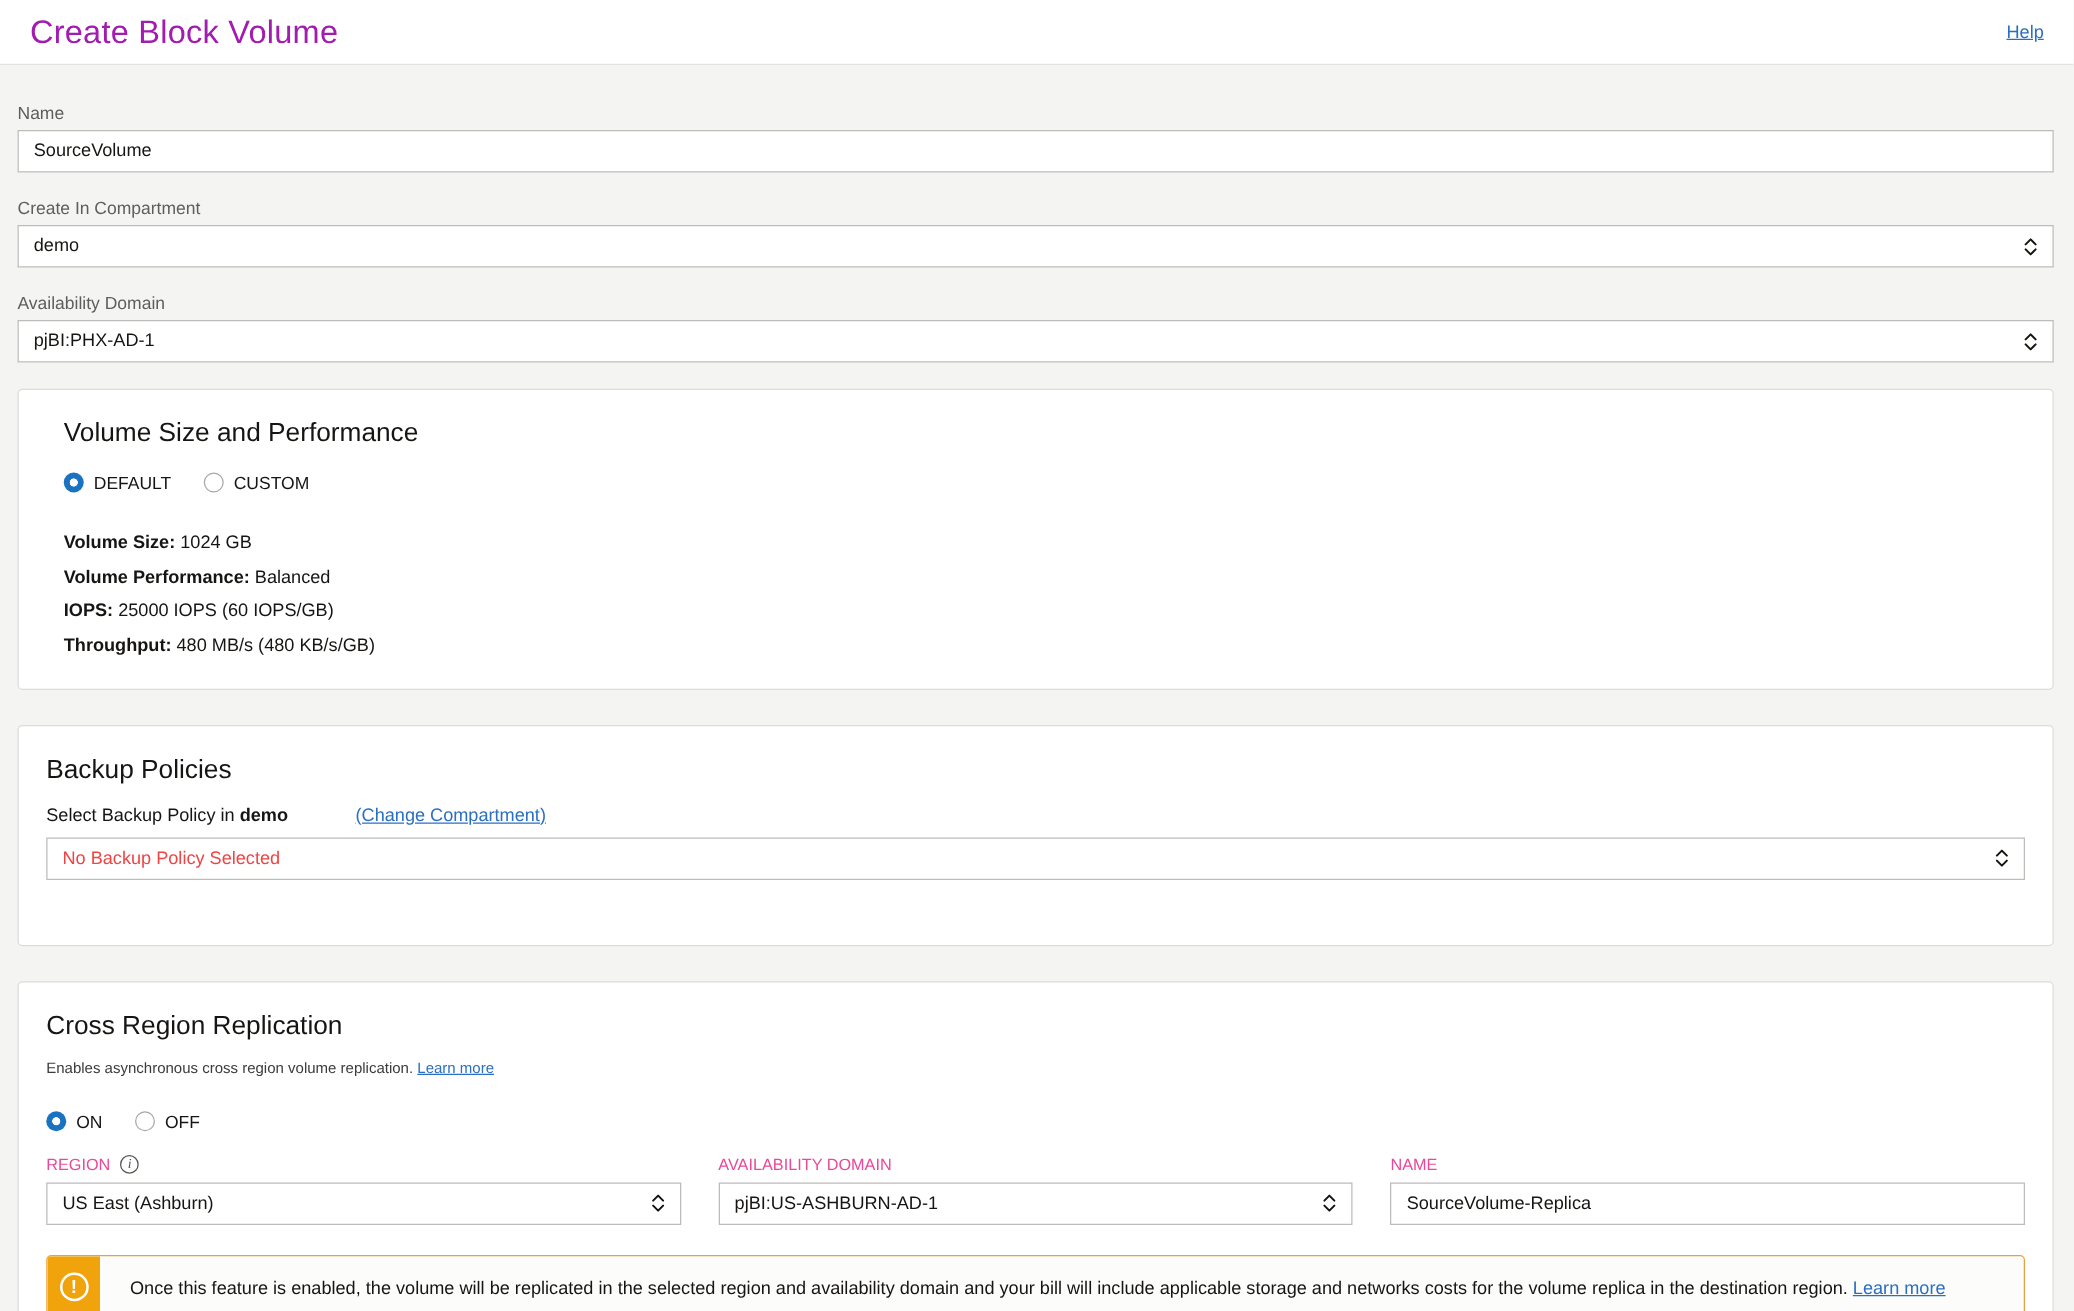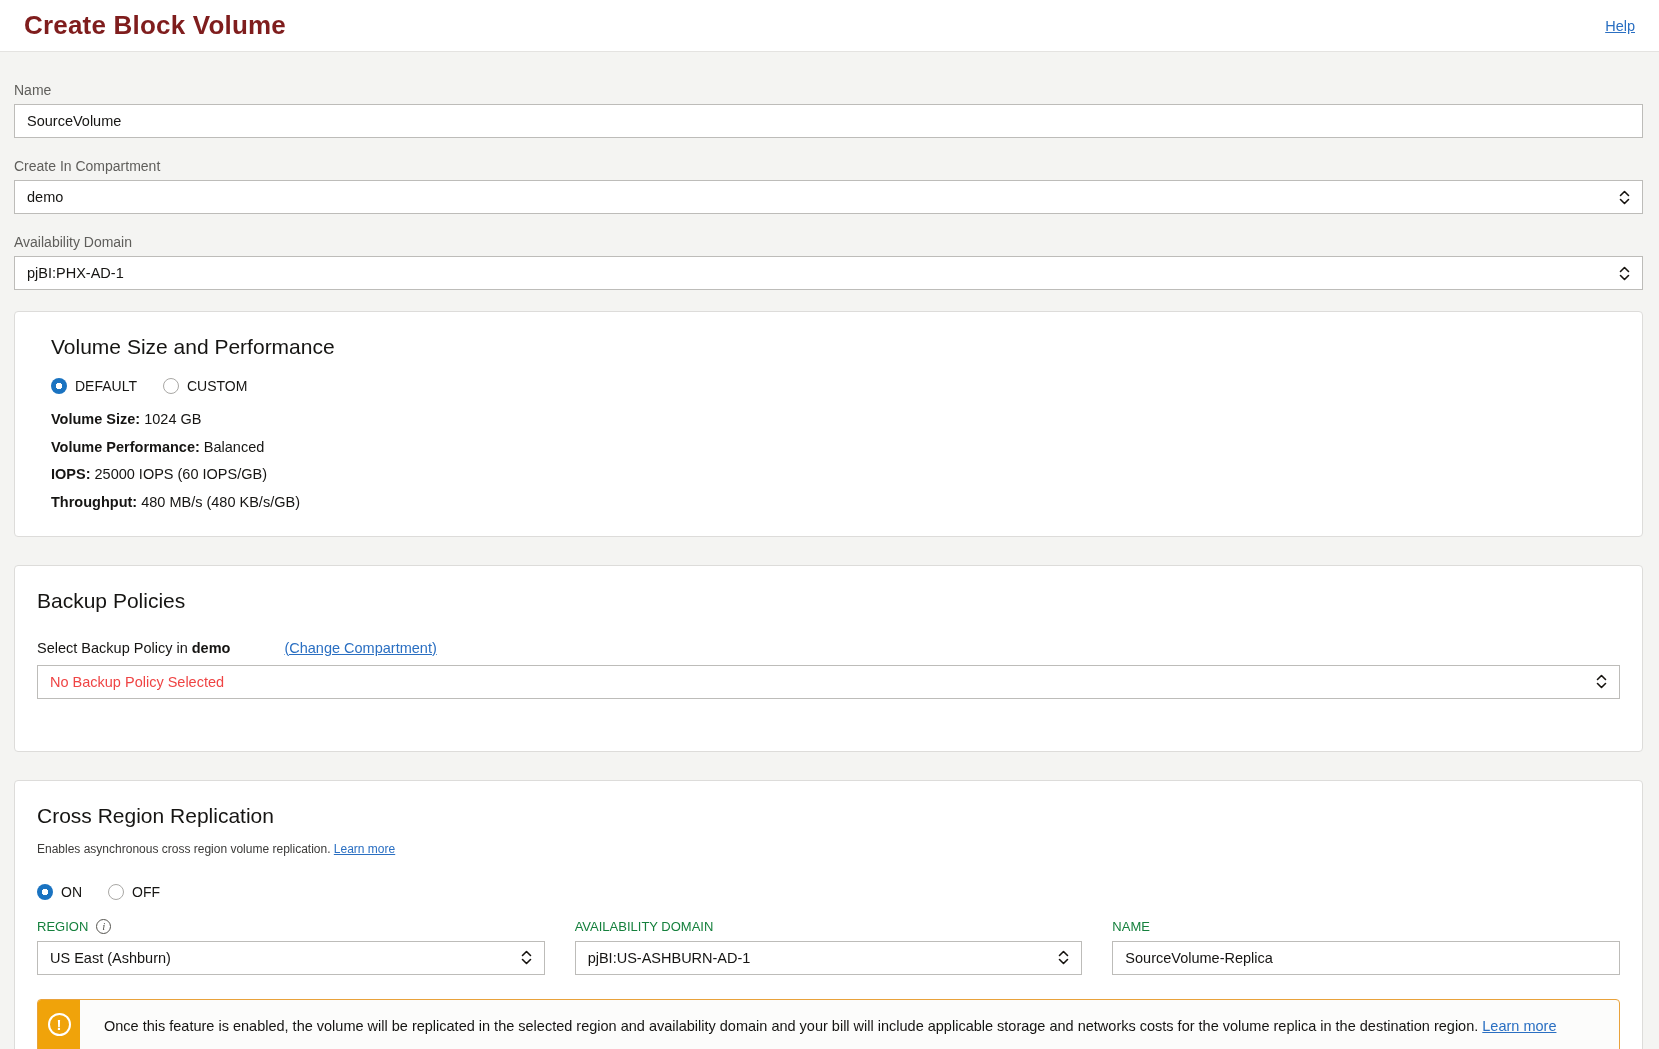--- a/index.html
+++ b/index.html
@@ -14,21 +14,21 @@
   
   .header {
     height: 52px;
     background: #ffffff;
     border-bottom: 1px solid #e4e3e1;
     display: flex;
     align-items: center;
     justify-content: space-between;
     padding: 0 24px;
   }
-  .page-title { font-size: 26px; font-weight: 700; color: #7f1d1d; letter-spacing: 0.2px; }
+  .page-title { font-size: 26px; font-weight: 400; color: #a21caf; letter-spacing: 0.2px; }
   .help-link { font-size: 14.5px; color: #2a6fc2; text-decoration: underline; cursor: pointer; }
 
   
   .content { padding: 30px 16px 0 14px; }
 
   .field-label { font-size: 14px; color: #5f5e5b; margin-bottom: 6px; }
   .helper-text { font-size: 12px; color: #6e6d6a; margin-top: 6px; }
 
   .text-input, .select-box {
     height: 34px;
@@ -69,44 +69,44 @@
     width: 16px; height: 16px; border-radius: 50%;
     background: #ffffff; border: 1px solid #a9a8a5; flex: none;
   }
   .radio-circle.checked {
     border: none;
     background: radial-gradient(circle, #ffffff 0 3px, #1a73c1 3.5px);
   }
   .radio-label { font-size: 14px; margin-left: 8px; color: #161513; }
 
   
-  .detail-lines { margin-top: 17px; }
+  .detail-lines { margin-top: 32px; }
   .detail-line { font-size: 14.5px; line-height: 16px; margin-bottom: 11.5px; }
   .detail-line:last-child { margin-bottom: 0; }
   .detail-label { font-weight: bold; }
 
   
-  .backup-label-row { display: flex; align-items: baseline; margin-top: 26px; }
+  .backup-label-row { display: flex; align-items: baseline; margin-top: 16px; }
   .backup-label { font-size: 14.5px; }
   .backup-label b { font-weight: bold; }
   .change-link { font-size: 14.5px; color: #2a6fc2; text-decoration: underline; margin-left: 54px; cursor: pointer; }
   .backup-select { margin-top: 9px; }
   .card.backup { padding-bottom: 52px; }
 
   
   .section-desc { font-size: 12px; color: #3c3b39; margin-top: 13px; }
   .link-inline { color: #2a6fc2; text-decoration: underline; cursor: pointer; }
   .rep-grid {
     display: grid;
     grid-template-columns: 1fr 1fr 1fr;
     column-gap: 30px;
     margin-top: 19px;
   }
   .rep-col-label {
-    font-size: 13px; color: #15803d; margin-bottom: 7px;
+    font-size: 13px; color: #ec4899; margin-bottom: 7px;
     display: flex; align-items: center;
   }
   .info-icon {
     width: 15px; height: 15px; border-radius: 50%;
     border: 1px solid #55544f; margin-left: 8px;
     display: inline-flex; align-items: center; justify-content: center;
     cursor: pointer;
   }
   .info-icon::before {
     content: "i";

